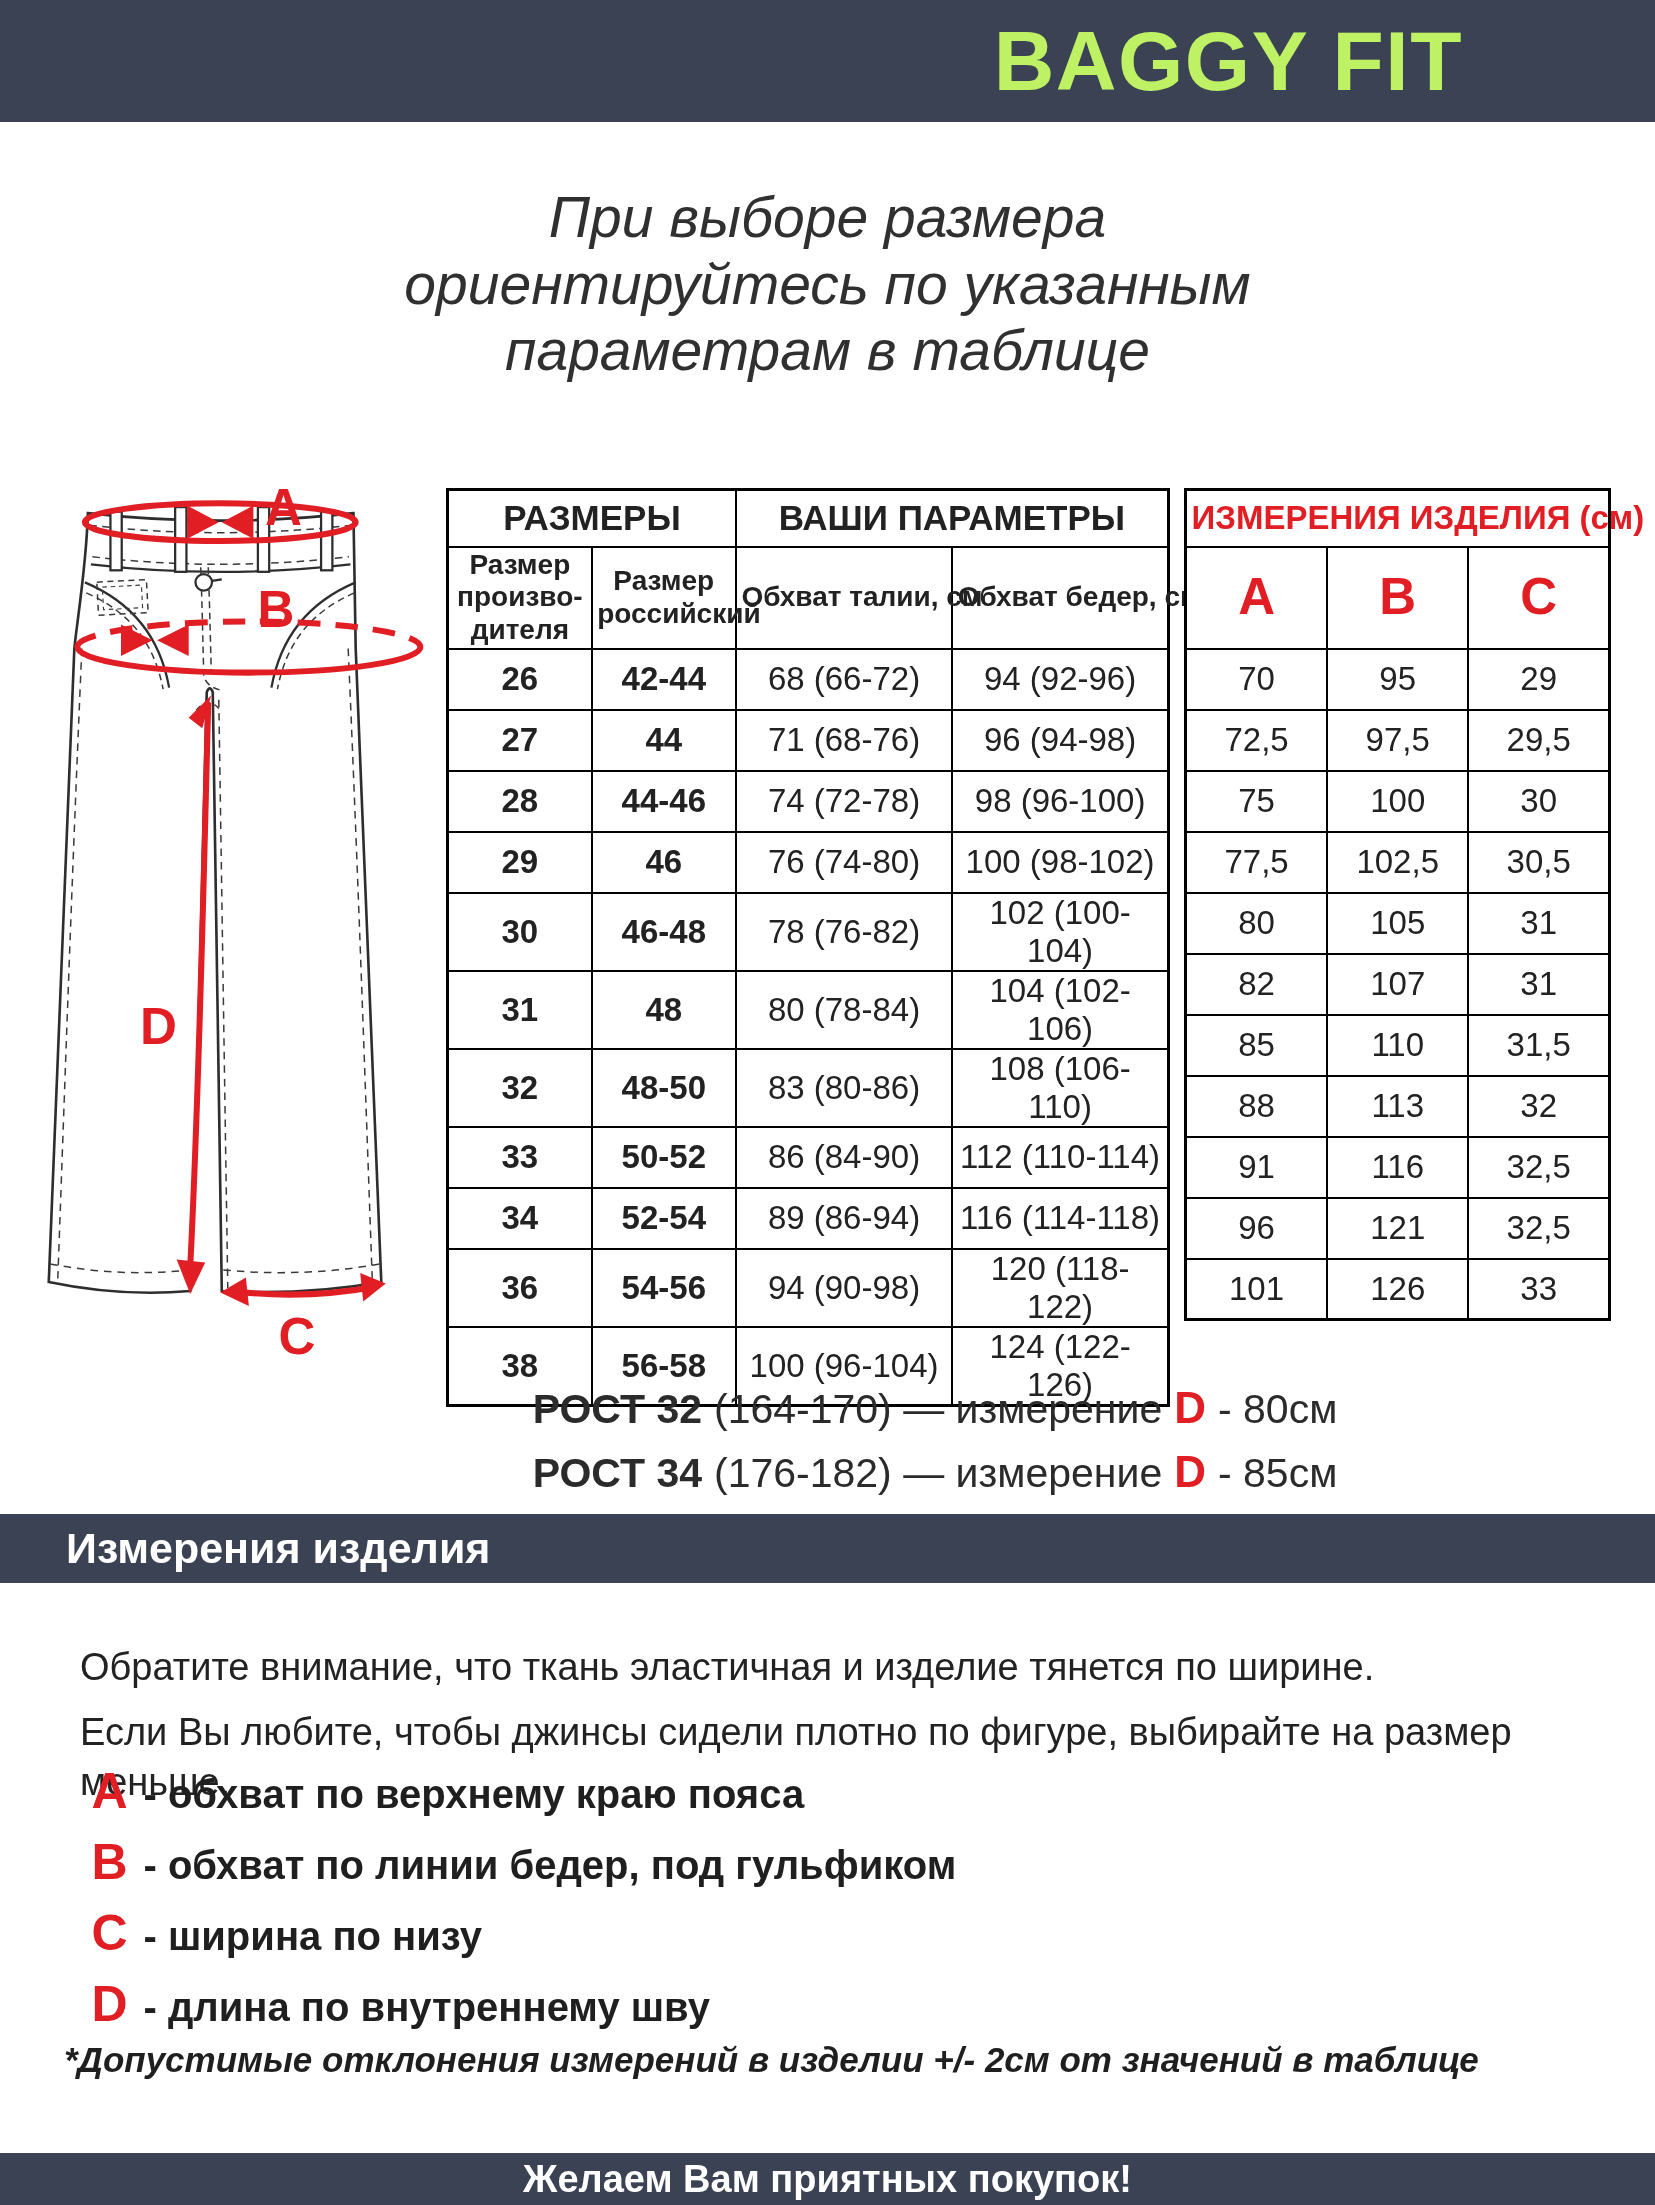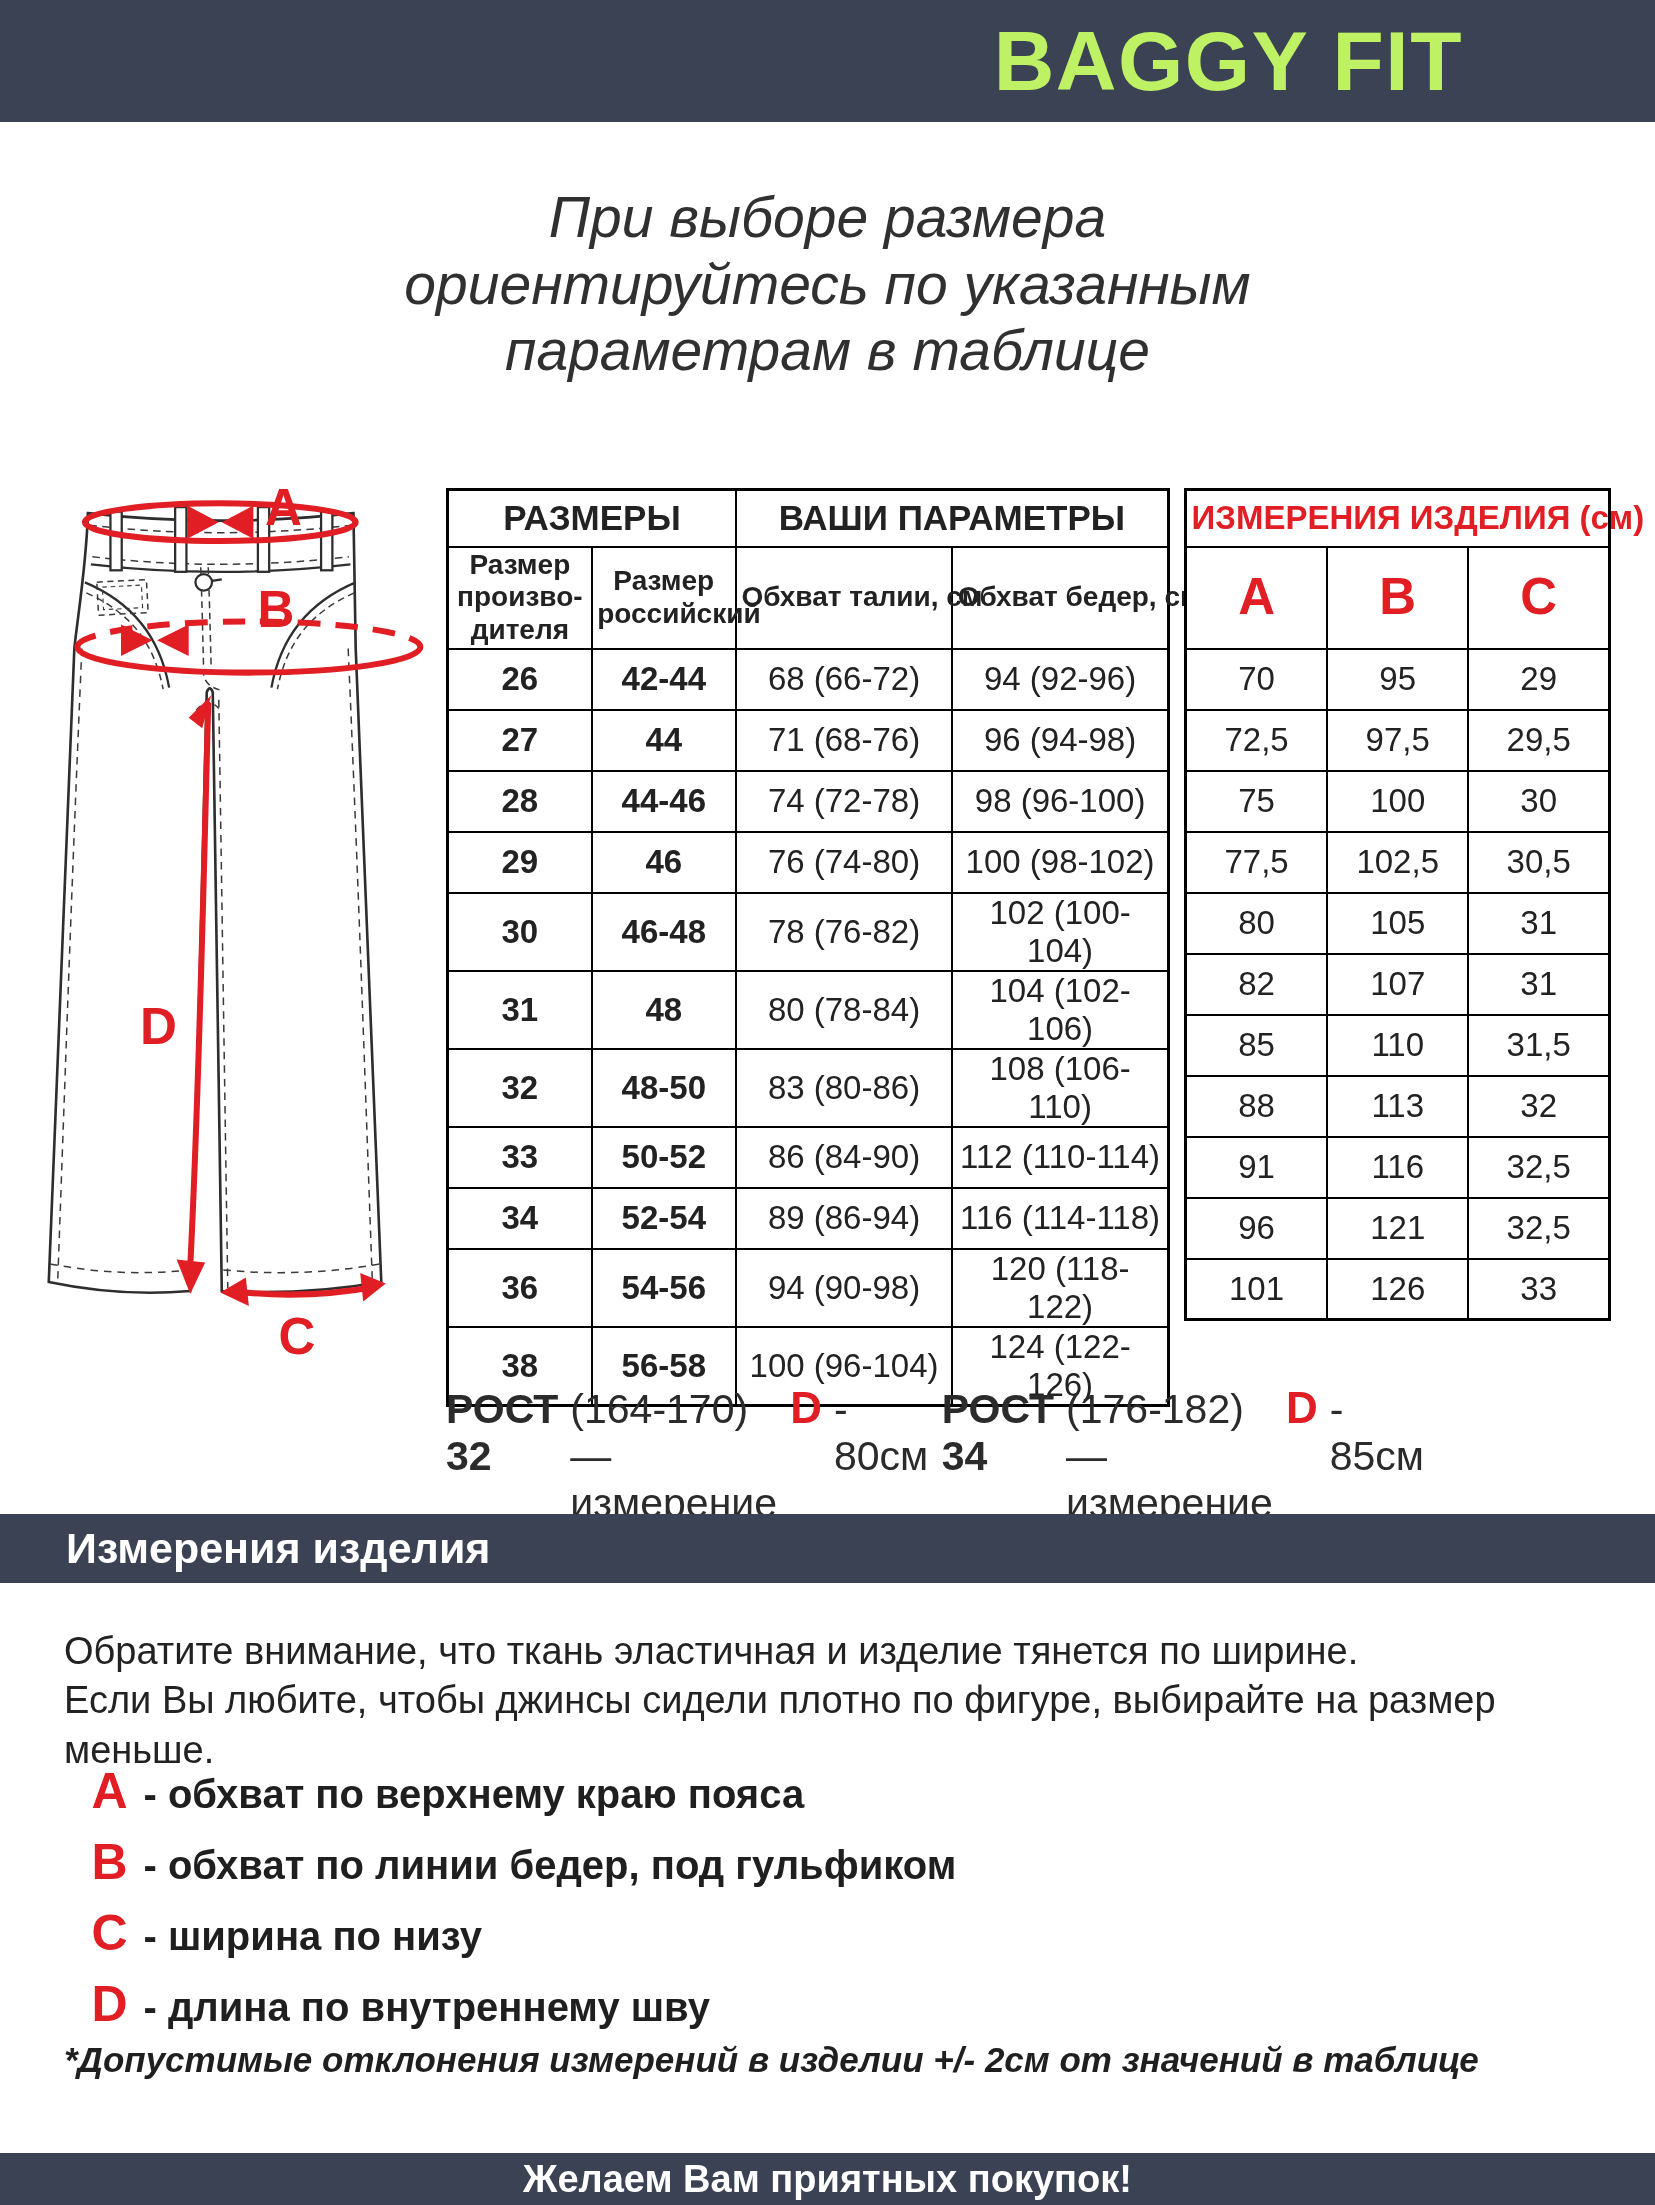--- a/index.html
+++ b/index.html
@@ -25,33 +25,33 @@
   .tbl-right{position:absolute;left:1184px;top:488px;width:427px;border:3.8px solid #000;}
   tr.hgroup td{height:57px;font-weight:bold;font-size:35px;}
   tr.hsub td{height:102px;font-weight:bold;font-size:28px;line-height:1.15;}
   tr.data td{height:61px;font-size:33px;}
   .tbl-left tr.data td.b{font-weight:bold;}
   .tbl-right tr.hgroup td{color:#E01E24;font-size:33px;white-space:nowrap;}
   .tbl-right tr.hsub td{color:#E01E24;font-size:51px;font-weight:bold;}
   .nowrap{white-space:nowrap;}
 
   
-  .rost{position:absolute;left:446px;top:1383px;width:978px;display:flex;flex-direction:row;gap:13.5px;align-items:center;}
+  .rost{position:absolute;left:446px;top:1383px;width:978px;display:flex;flex-direction:column;gap:13.5px;align-items:center;}
   .rost-line{display:flex;align-items:baseline;gap:12px;font-size:41px;color:#2b2b2b;}
   .rost-line .rl-bold{font-weight:bold;}
   .rost-line .rl-letter{color:#E01E24;font-weight:bold;font-size:44px;}
 
   
   .section-bar{position:absolute;left:0;top:1514px;width:1655px;height:69px;background:#3A4254;
                display:flex;align-items:center;padding-left:66px;box-sizing:border-box;}
   .section-bar .st{color:#ffffff;font-weight:bold;font-size:43px;}
 
   
   .note{position:absolute;left:64px;top:1627px;width:1527px;font-size:38px;line-height:1.3;color:#222;}
-  .note p{margin:0;}
+  .note p{margin:16px;}
 
   
   .legend{position:absolute;left:89px;top:1762px;display:flex;flex-direction:column;}
   .legend-row{display:flex;align-items:baseline;gap:13.5px;height:71px;}
   .legend-letter{color:#E01E24;font-weight:bold;font-size:50px;width:41px;text-align:center;}
   .legend-text{font-weight:bold;font-size:40px;color:#1f1f1f;}
 
   
   .footnote{position:absolute;left:64px;top:2040px;width:1527px;
             font-weight:bold;font-style:italic;font-size:35px;color:#1f1f1f;}

